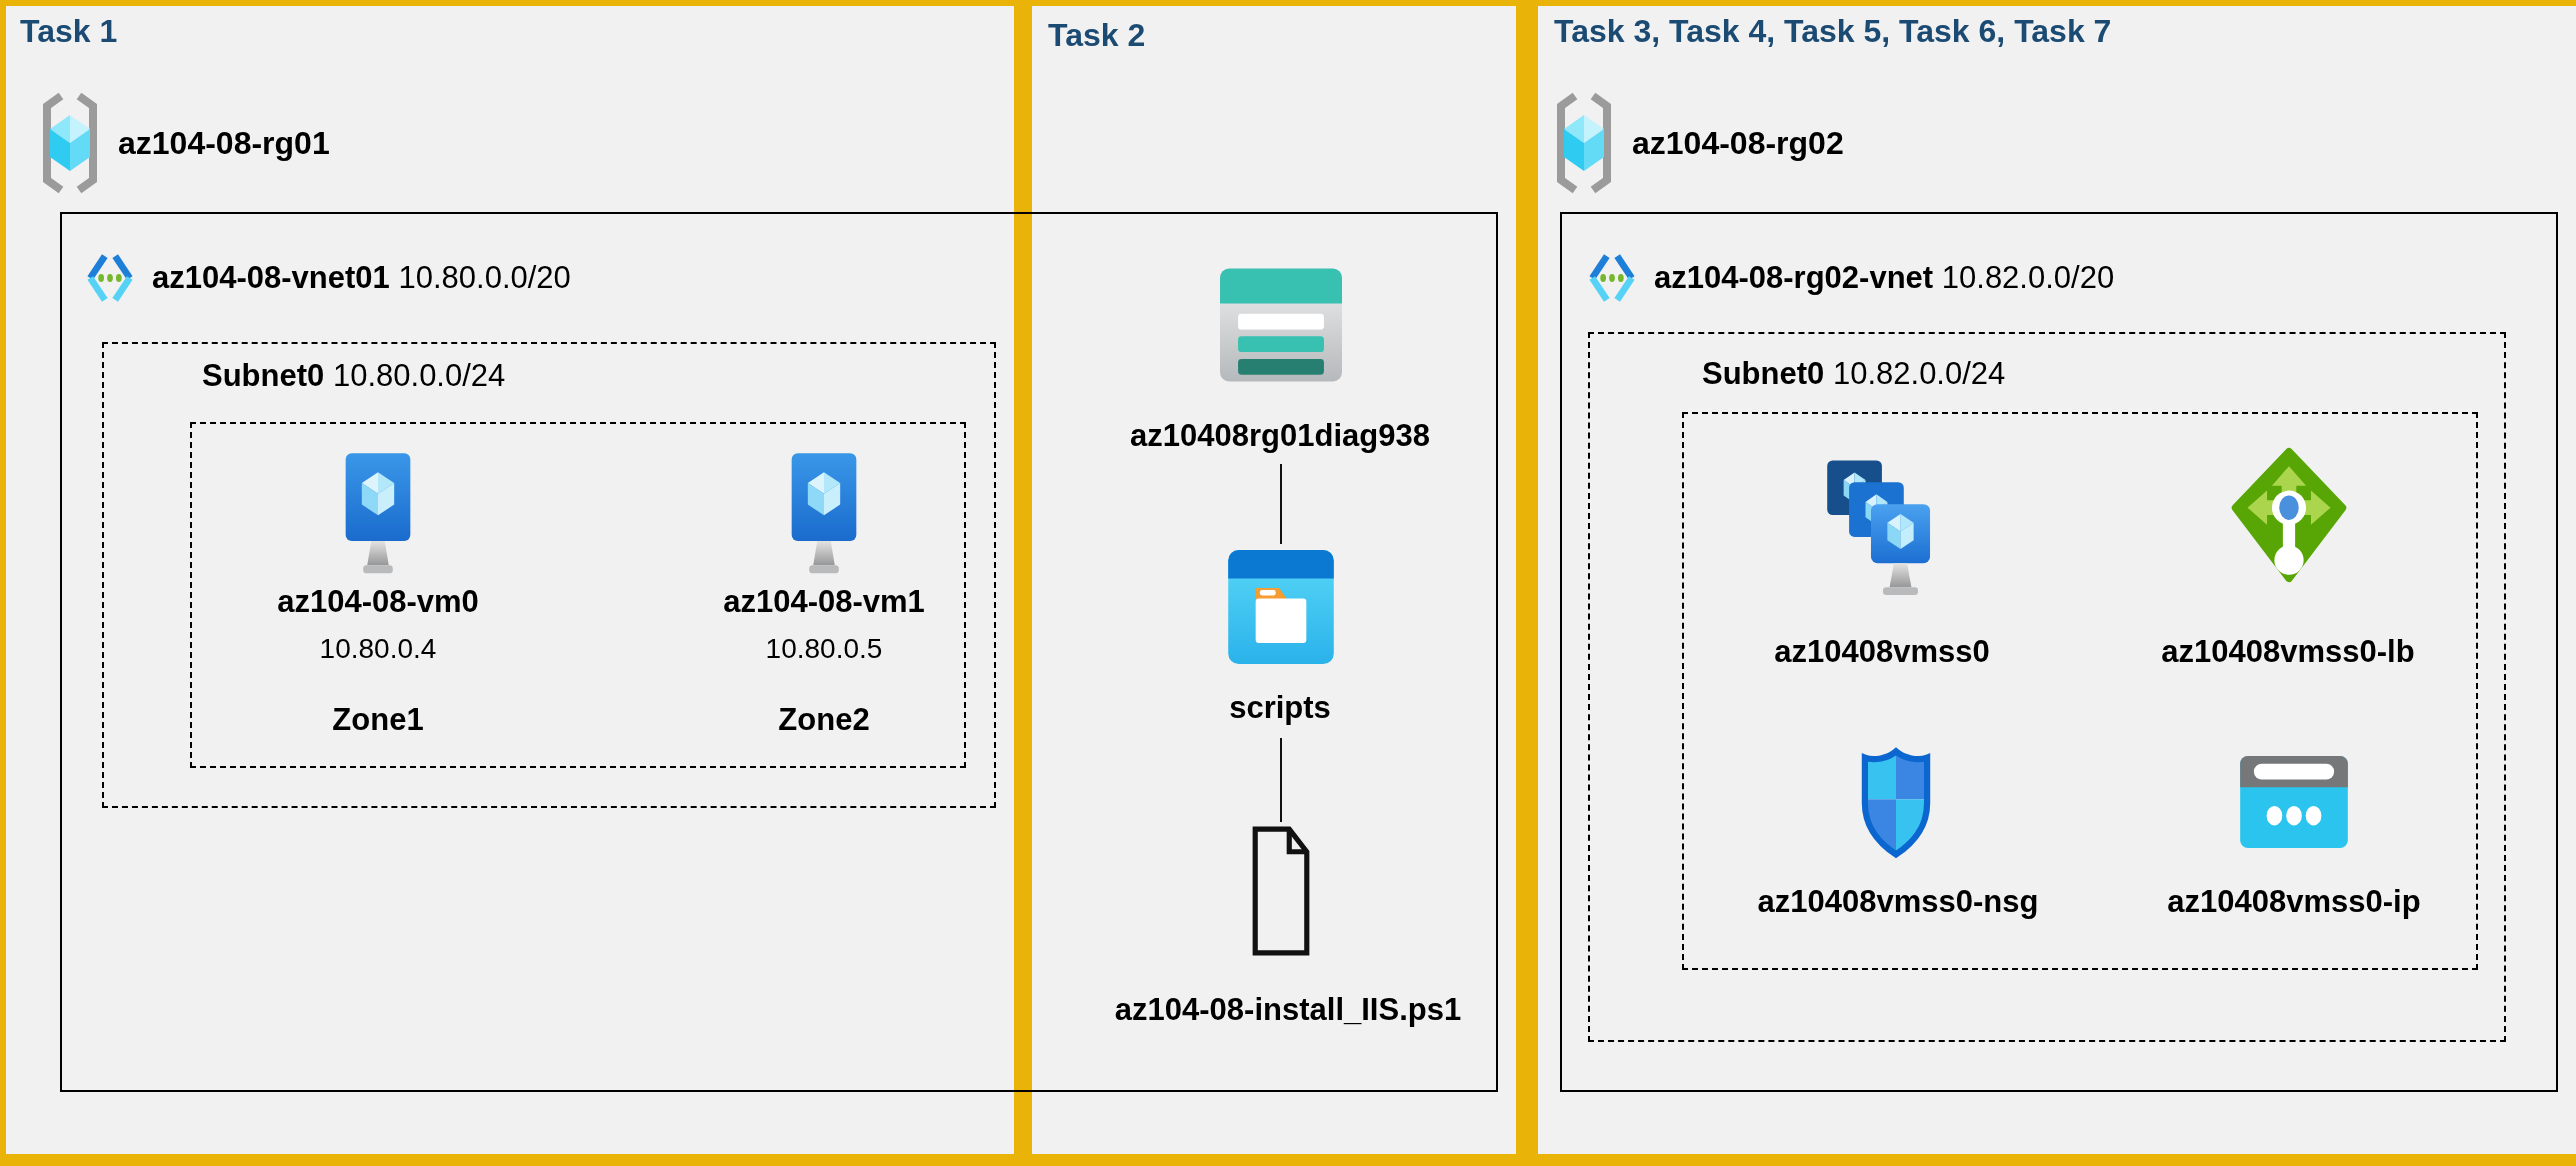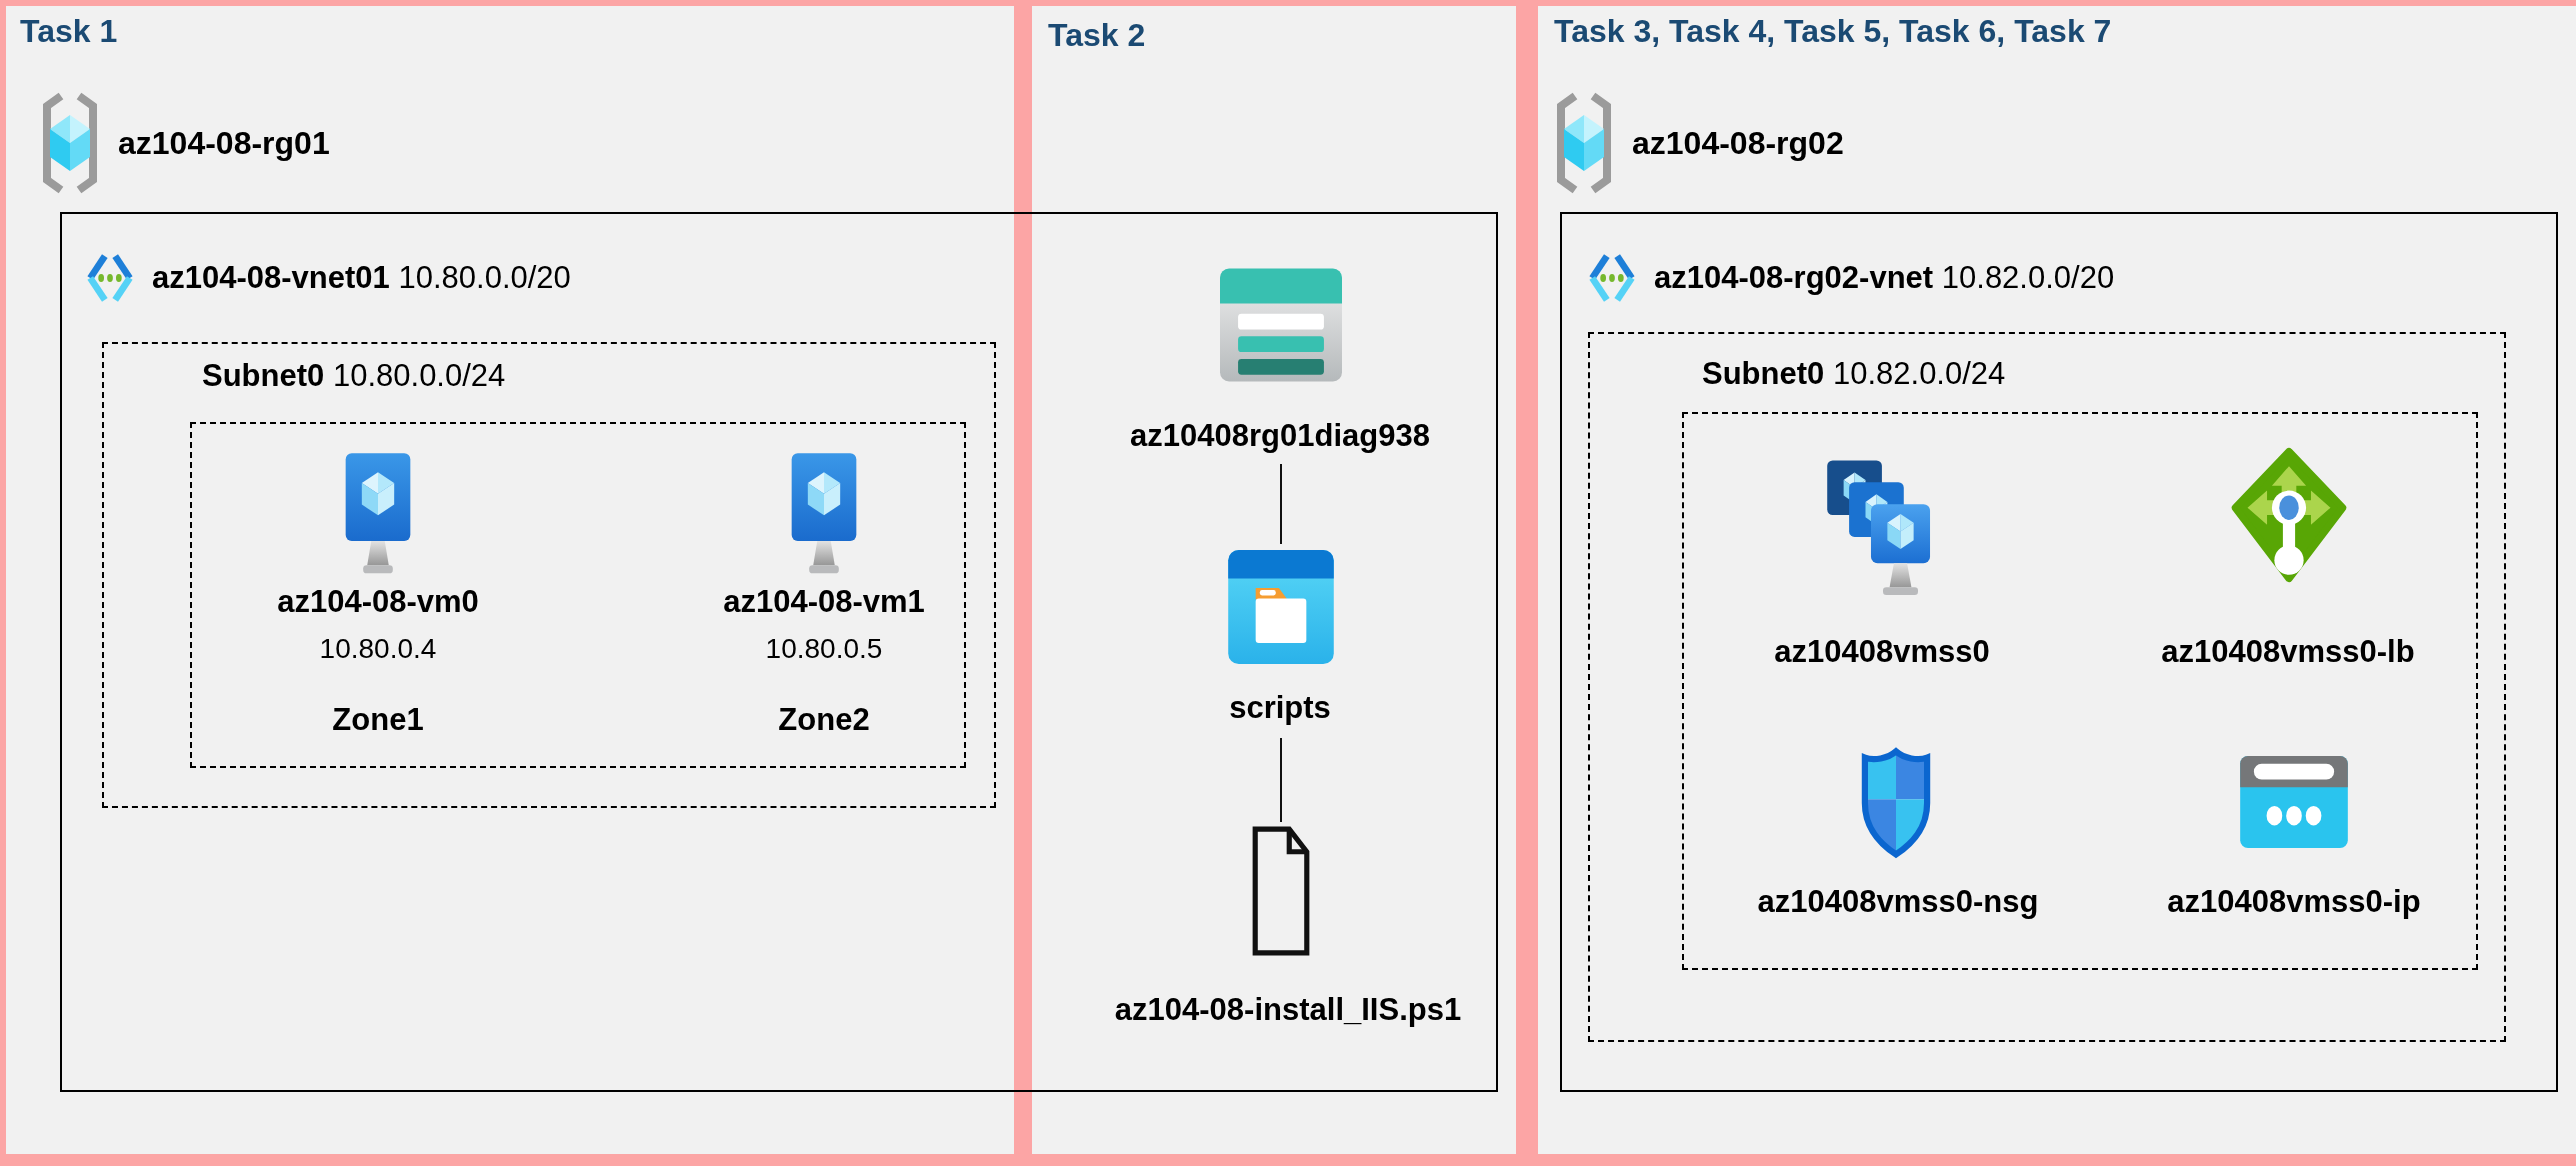--- a/index.html
+++ b/index.html
@@ -1,16 +1,16 @@
 <!DOCTYPE html>
 <html style="font-size:10.8px"><head>
 <meta charset="utf-8">
 <style>
   html,body{margin:0;padding:0;background:#fff;}
-  #viewport{position:relative;width:2576px;height:1166px;background:#fca5a5;overflow:hidden;
+  #viewport{position:relative;width:2576px;height:1166px;background:#eab308;overflow:hidden;
             font-family:"Liberation Sans", sans-serif;}
   #stage{position:absolute;left:0;top:0;width:1288px;height:583px;
          transform:scale(2);transform-origin:0 0;}
   .panel{position:absolute;background:#f1f1f1;}
   .heading{position:absolute;font-size:16px;font-weight:bold;color:#1b4a73;white-space:nowrap;}
   .solid-box{position:absolute;border:1.3px solid #000;}
   .dashed-box{position:absolute;border:1.3px dashed #000;}
   .row-label{position:absolute;font-size:15.5px;color:#000;white-space:nowrap;}
   .bold{font-weight:bold;}
   .center-label{position:absolute;transform:translateX(-50%);font-size:15.5px;font-weight:bold;

